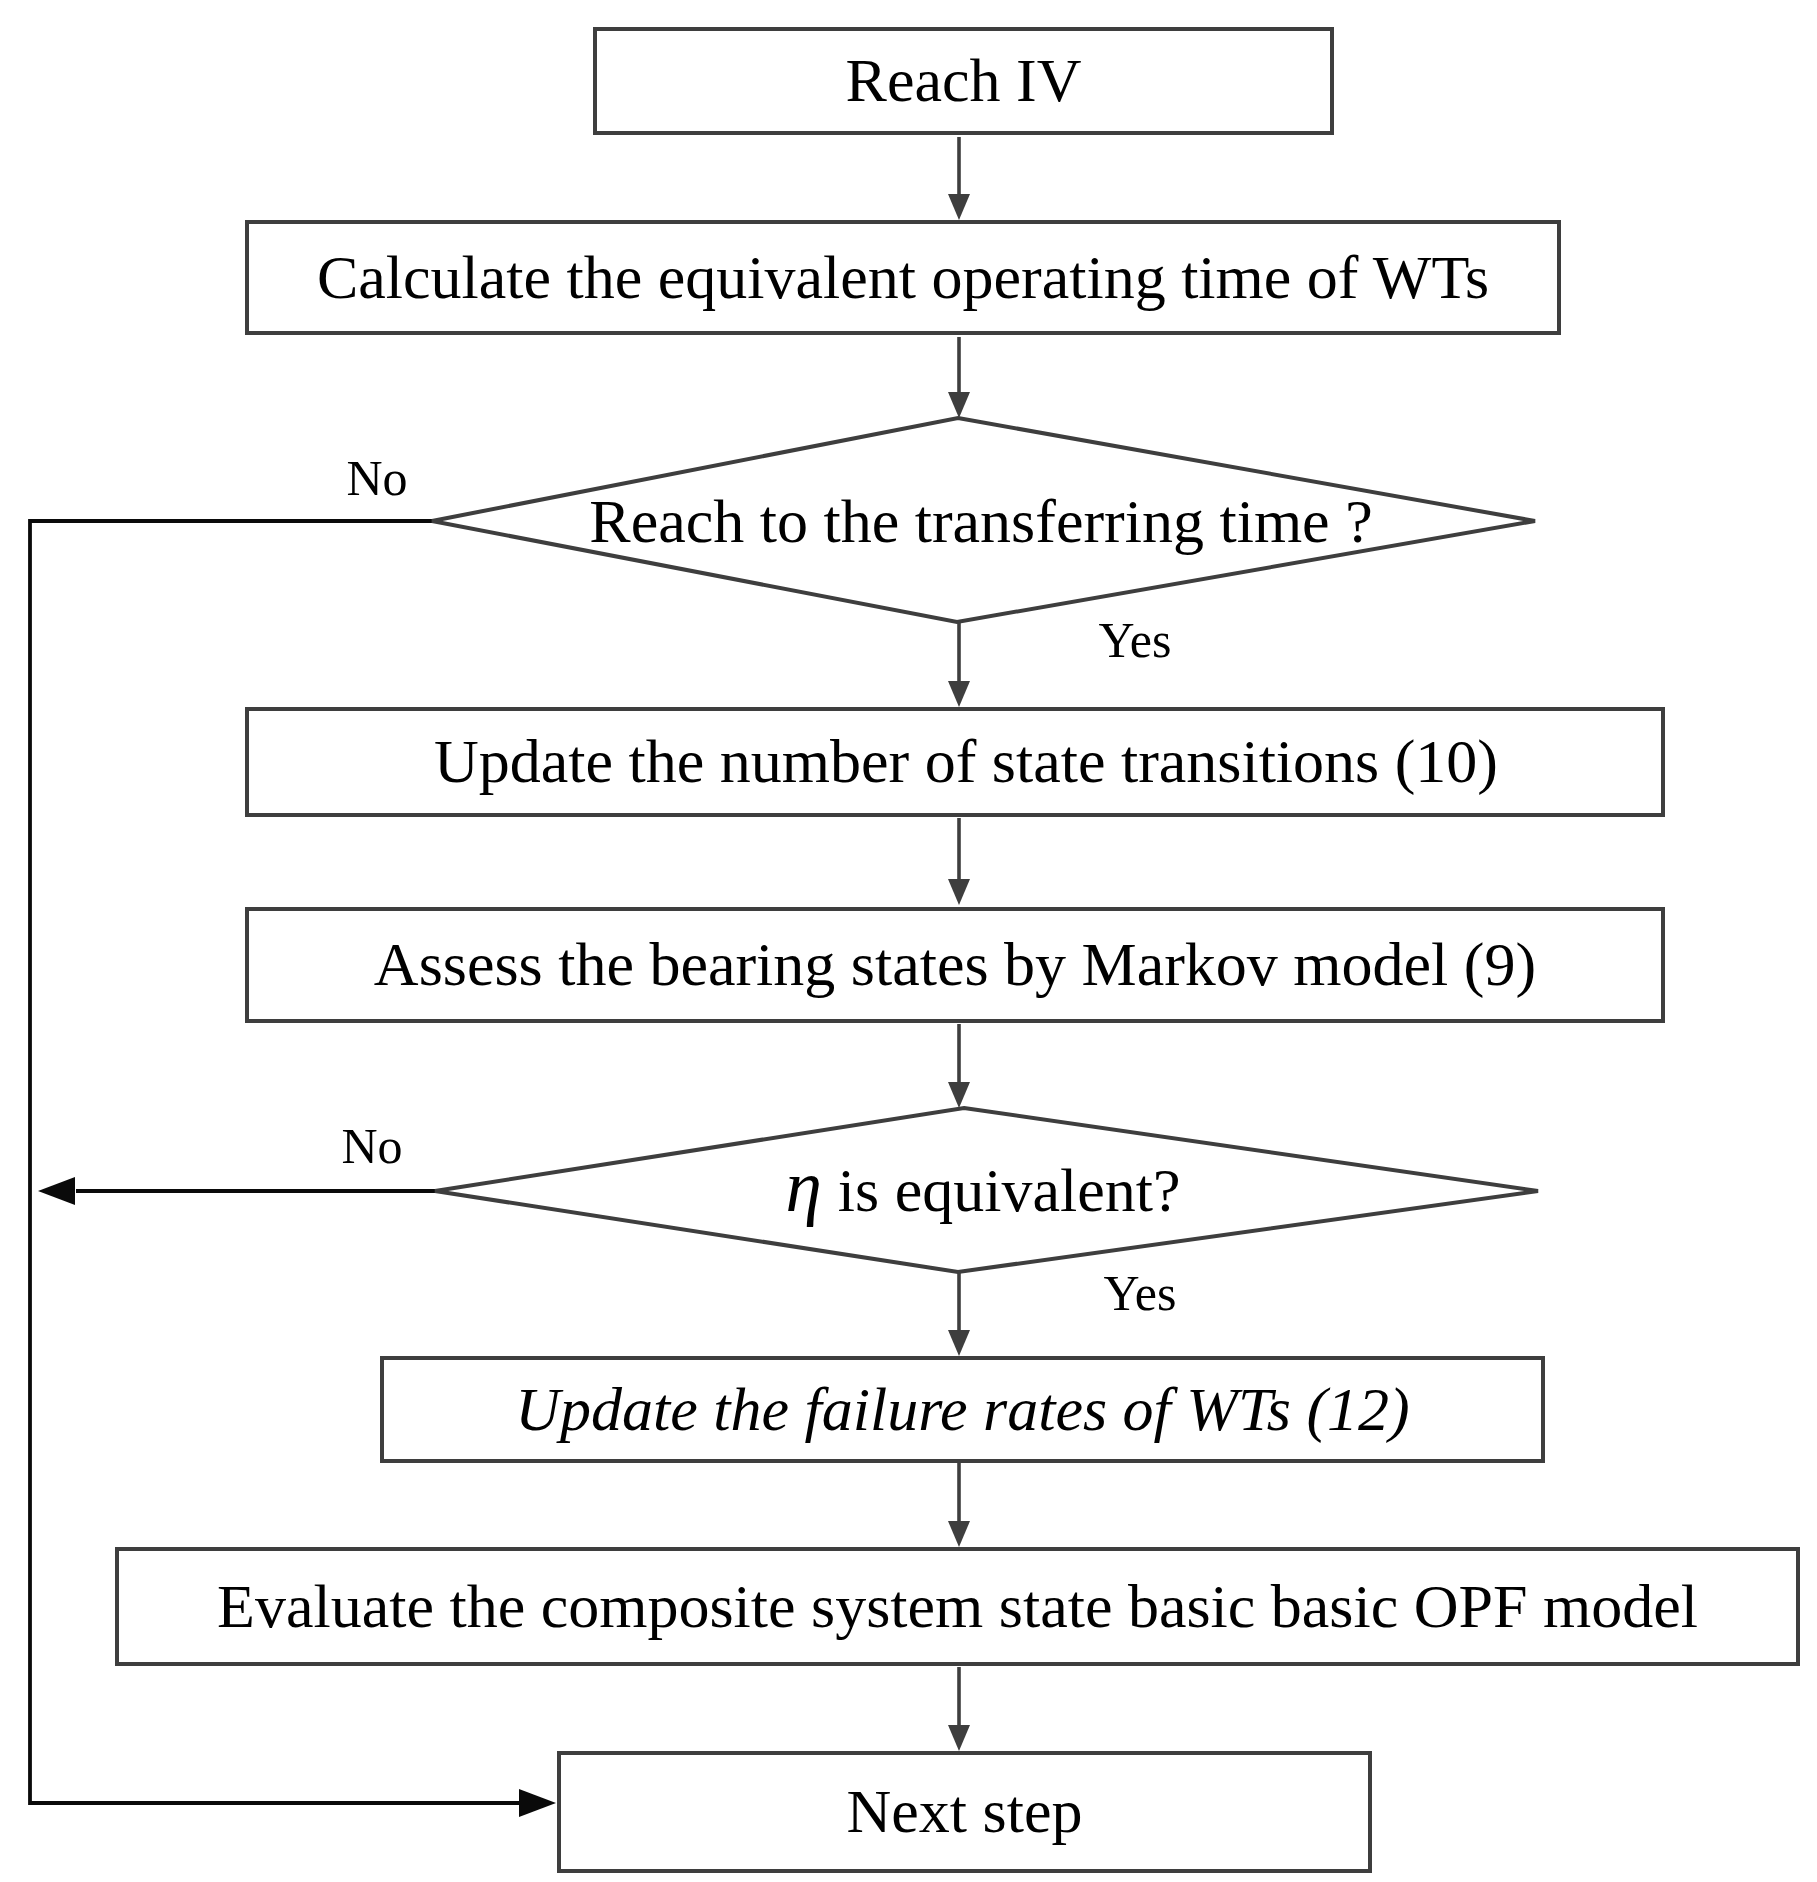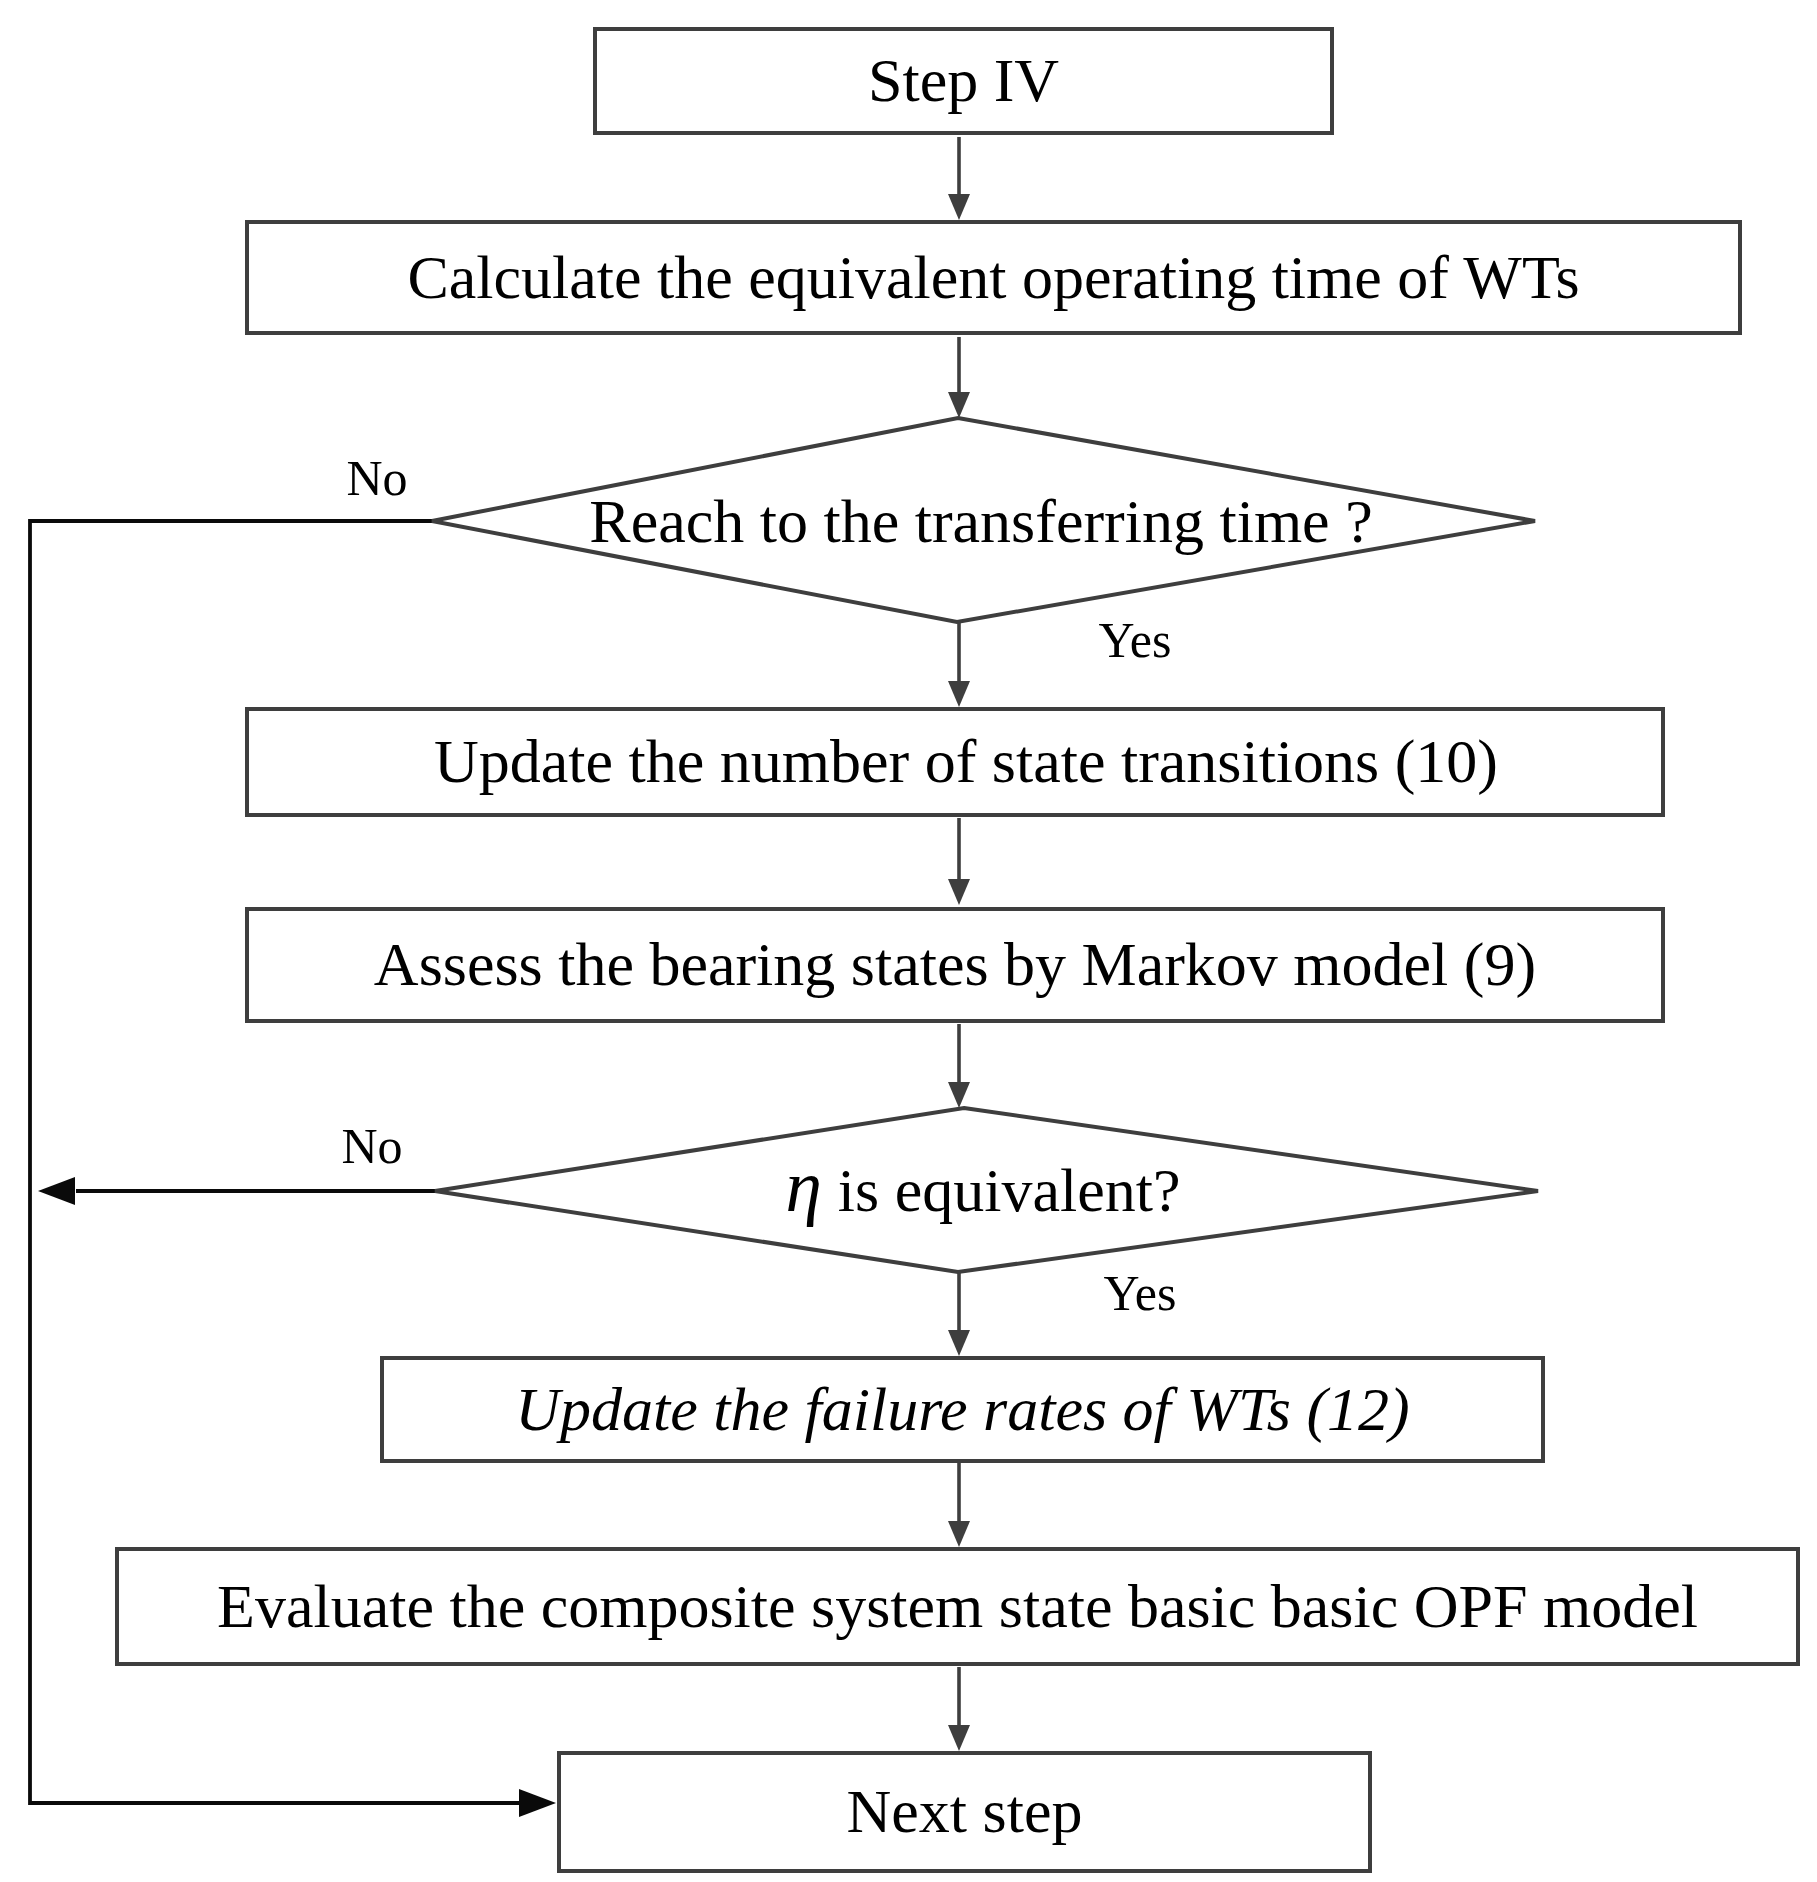--- a/index.html
+++ b/index.html
@@ -92,24 +92,24 @@
 
       <path class="c" d="M959,1463 L959,1521"></path>
       <polygon class="ch" points="959,1547 948,1521 970,1521"></polygon>
 
       <path class="c" d="M959,1667 L959,1725"></path>
       <polygon class="ch" points="959,1751 948,1725 970,1725"></polygon>
     </g>
   </svg>
 
   <div class="box" style="left:593px; top:27px; width:741px; height:108px;">
-    <span>Step IV</span>
+    <span>Reach IV</span>
   </div>
 
-  <div class="box" style="left:245px; top:220px; width:1497px; height:115px;font-family:Liberation Serif, serif;">
+  <div class="box" style="left:245px; top:220px; width:1316px; height:115px;font-family:Liberation Serif, serif;">
     <span>Calculate the equivalent operating time of WTs</span>
   </div>
 
   <div class="box" style="left:245px; top:707px; width:1420px; height:110px;padding-left:32px;">
     <span>Update the number of state transitions (10)</span>
   </div>
 
   <div class="box" style="left:245px; top:907px; width:1420px; height:116px;">
     <span>Assess the bearing states by Markov model (9)</span>
   </div>

